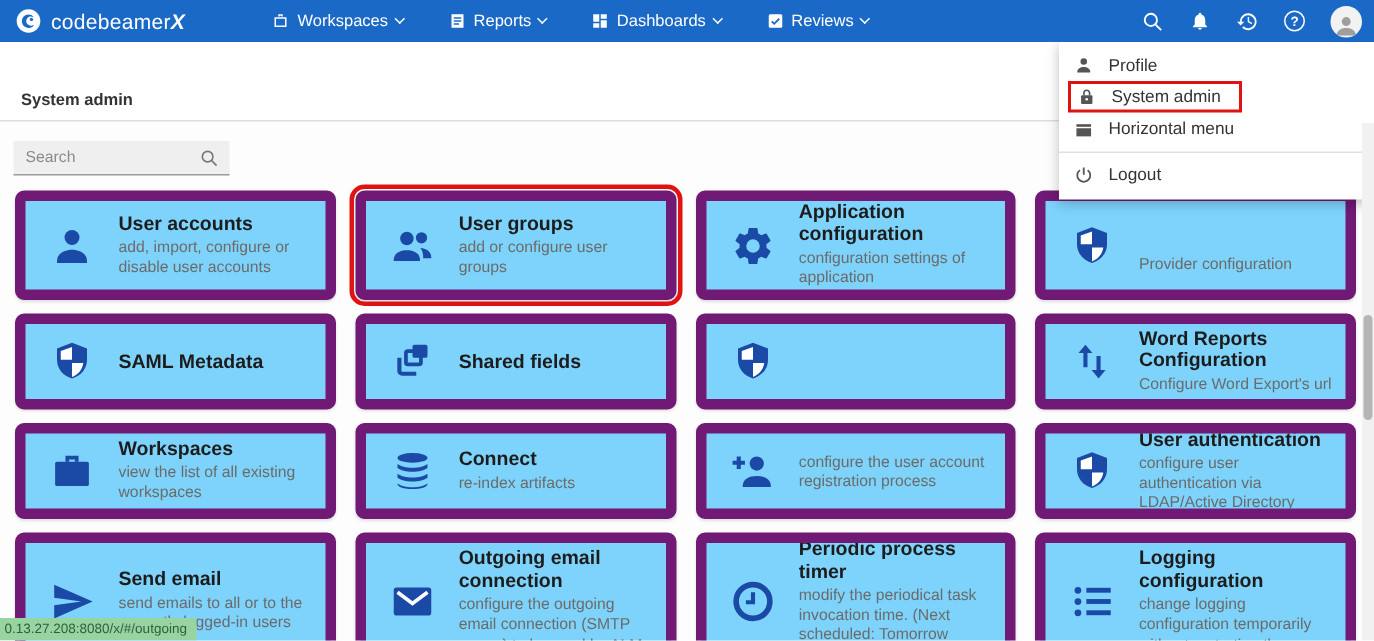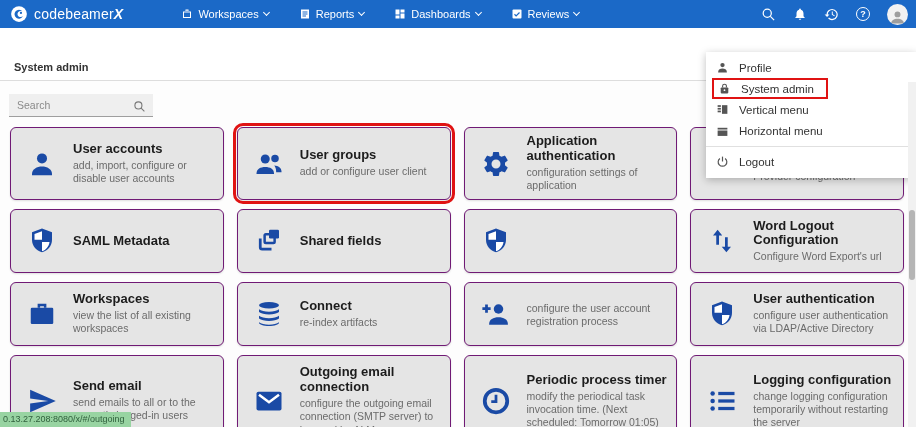--- a/index.html
+++ b/index.html
@@ -32,31 +32,31 @@
   
   .search-box{position:absolute;top:94px;left:9px;width:144px;height:23px;background:#efefef;
     border-bottom:1px solid #9e9e9e;display:flex;align-items:center;z-index:5}
   .search-box input{flex:1;border:none;background:transparent;outline:none;font-size:10.5px;
     padding:0 4px 0 8px;font-family:"Liberation Sans",sans-serif;color:#444;min-width:0}
   .search-box input::placeholder{color:#8a8a8a}
   .search-ic{width:13px;height:13px;margin-right:7px;flex:none;cursor:pointer}
   
   .grid{position:absolute;top:127px;left:10px;right:12px;display:grid;z-index:4;
     grid-template-columns:repeat(4,1fr);grid-template-rows:73px 64px 64px 92px;gap:9px 13px}
-  .card{background:#e5e5e5;border:1px solid #701a75;border-radius:6px;
+  .card{background:#7dd3fc;border:7px solid #701a75;border-radius:6px;
     box-shadow:0 1px 2px rgba(0,0,0,.12);display:flex;align-items:center;cursor:pointer;overflow:hidden}
   .card.hl{outline:3px solid var(--highlight);outline-offset:1px}
   .card-icon{width:62px;flex:none;display:flex;align-items:center;justify-content:center}
   .card-icon svg{width:30px;height:30px}
   .card-text{flex:1;padding-right:8px;min-width:0}
   .card-title{font-size:13px;font-weight:700;color:#1c1c1c;line-height:1.15}
   .card-sub{font-size:10.5px;color:#6b6b6b;line-height:1.25;margin-top:2px}
   .card.covered .card-sub{margin-top:26px}
   
-  .user-menu{position:absolute;top:52px;left:706px;width:210px;background:#fff;z-index:20;
+  .user-menu{position:absolute;top:28px;left:706px;width:210px;background:#fff;z-index:20;
     box-shadow:0 2px 8px rgba(0,0,0,.25);padding:5px 0 6px}
   .menu-item{display:flex;align-items:center;height:21px;padding:0 10px;cursor:pointer;font-size:11.5px;color:#333}
   .menu-item .mi-ic{width:13px;height:13px;margin-right:10px;flex:none;display:inline-flex}
   .menu-item.hl-item{padding-left:6px}
   .hl-wrap{display:inline-flex;align-items:center;border:2.5px solid var(--highlight);
     padding:2px 12px 2px 4px}
   .hl-wrap .mi-ic{margin-right:10px}
   .menu-divider{border-top:1px solid #e0e0e0;margin:5px 0 4px}
   
   .scrollbar{position:absolute;top:82px;right:0;bottom:0;width:8px;background:#f1f1f1;z-index:25}
@@ -182,32 +182,32 @@
     <span class="card-icon">
       <svg viewBox="0 0 24 24">
           <circle cx="9" cy="8" r="3.6" class="b"></circle>
           <path d="M2 19.5c0-3.6 3.2-5.2 7-5.2s7 1.6 7 5.2v.5H2z" class="b"></path>
           <circle cx="16.8" cy="7.6" r="3" class="b"></circle>
           <path d="M16.2 13.1c3.2.3 5.8 1.8 5.8 4.9v.5h-4.3v-.5c0-2-.5-3.7-1.5-4.9z" class="b"></path>
         </svg>
     </span>
     <span class="card-text">
       <div class="card-title">User groups</div>
-      <div class="card-sub">add or configure user client</div>
+      <div class="card-sub">add or configure user groups</div>
     </span>
   </div>
 
   <div class="card">
     <span class="card-icon">
       <svg viewBox="0 0 24 24">
           <path class="b" d="M19.14 12.94c.04-.3.06-.61.06-.94 0-.32-.02-.64-.07-.94l2.03-1.58a.49.49 0 0 0 .12-.61l-1.92-3.32a.49.49 0 0 0-.59-.22l-2.39.96c-.5-.38-1.03-.7-1.62-.94l-.36-2.54a.48.48 0 0 0-.48-.41h-3.84c-.24 0-.43.17-.47.41L9.25 5.35c-.59.24-1.13.57-1.62.94l-2.39-.96a.49.49 0 0 0-.59.22L2.74 8.87c-.12.21-.08.47.12.61l2.03 1.58c-.05.3-.09.63-.09.94s.02.64.07.94l-2.03 1.58a.49.49 0 0 0-.12.61l1.92 3.32c.12.22.37.29.59.22l2.39-.96c.5.38 1.03.7 1.62.94l.36 2.54c.05.24.24.41.48.41h3.84c.24 0 .44-.17.47-.41l.36-2.54c.59-.24 1.13-.56 1.62-.94l2.39.96c.22.08.47 0 .59-.22l1.92-3.32a.49.49 0 0 0-.12-.61l-2.01-1.58zM12 15.6a3.6 3.6 0 1 1 0-7.2 3.6 3.6 0 0 1 0 7.2z"></path>
         </svg>
     </span>
     <span class="card-text">
-      <div class="card-title">Application authentication</div>
+      <div class="card-title">Application configuration</div>
       <div class="card-sub">configuration settings of application</div>
     </span>
   </div>
 
   <div class="card covered">
     <span class="card-icon">
       <svg viewBox="0 0 24 24">
           <path class="b" d="M12 2 4 5v6c0 5 3.4 8.6 8 10 4.6-1.4 8-5 8-10V5z"></path>
           <path class="w" d="M12 4.2 6 6.4v4.6h6zM12 12.8h6v.1c-.5 3.4-2.7 6.1-6 7.3z"></path>
         </svg>
@@ -252,21 +252,21 @@
     </span>
   </div>
 
   <div class="card">
     <span class="card-icon">
       <svg viewBox="0 0 24 24">
           <path class="b" d="M8.5 3 4.8 7.5h2.6V15h2.2V7.5h2.6zM15.5 21l3.7-4.5h-2.6V9h-2.2v7.5h-2.6z"></path>
         </svg>
     </span>
     <span class="card-text">
-      <div class="card-title">Word Logout Configuration</div>
+      <div class="card-title">Word Reports Configuration</div>
       <div class="card-sub">Configure Word Export's url</div>
     </span>
   </div>
 
   <div class="card">
     <span class="card-icon">
       <svg viewBox="0 0 24 24">
           <path class="b" d="M4 7h16a1 1 0 0 1 1 1v11a1 1 0 0 1-1 1H4a1 1 0 0 1-1-1V8a1 1 0 0 1 1-1z"></path>
           <path d="M9.5 7V4.8h5V7" fill="none" stroke="#1a4aa5" stroke-width="2"></path>
         </svg>
@@ -390,31 +390,20 @@
             <path d="M8.5 10V7.5a3.5 3.5 0 0 1 7 0V10" fill="none" stroke="#555" stroke-width="2"></path>
             <circle cx="12" cy="15" r="1.6" fill="#fff"></circle>
           </svg>
       </span>
       <span>System admin</span>
     </span>
   </div>
   <div class="menu-item">
     <span class="mi-ic">
       <svg viewBox="0 0 24 24">
-          <rect x="3" y="4" width="6" height="3.2" class="g"></rect>
-          <rect x="3" y="9" width="6" height="3.2" class="g"></rect>
-          <rect x="3" y="14" width="6" height="3.2" class="g"></rect>
-          <rect x="11" y="4" width="10" height="16" class="g"></rect>
-        </svg>
-    </span>
-    <span>Vertical menu</span>
-  </div>
-  <div class="menu-item">
-    <span class="mi-ic">
-      <svg viewBox="0 0 24 24">
           <rect x="3" y="7" width="18" height="3.2" class="g"></rect>
           <rect x="3" y="12" width="18" height="10" class="g"></rect>
         </svg>
     </span>
     <span>Horizontal menu</span>
   </div>
   <div class="menu-divider"></div>
   <div class="menu-item">
     <span class="mi-ic">
       <svg viewBox="0 0 24 24">

